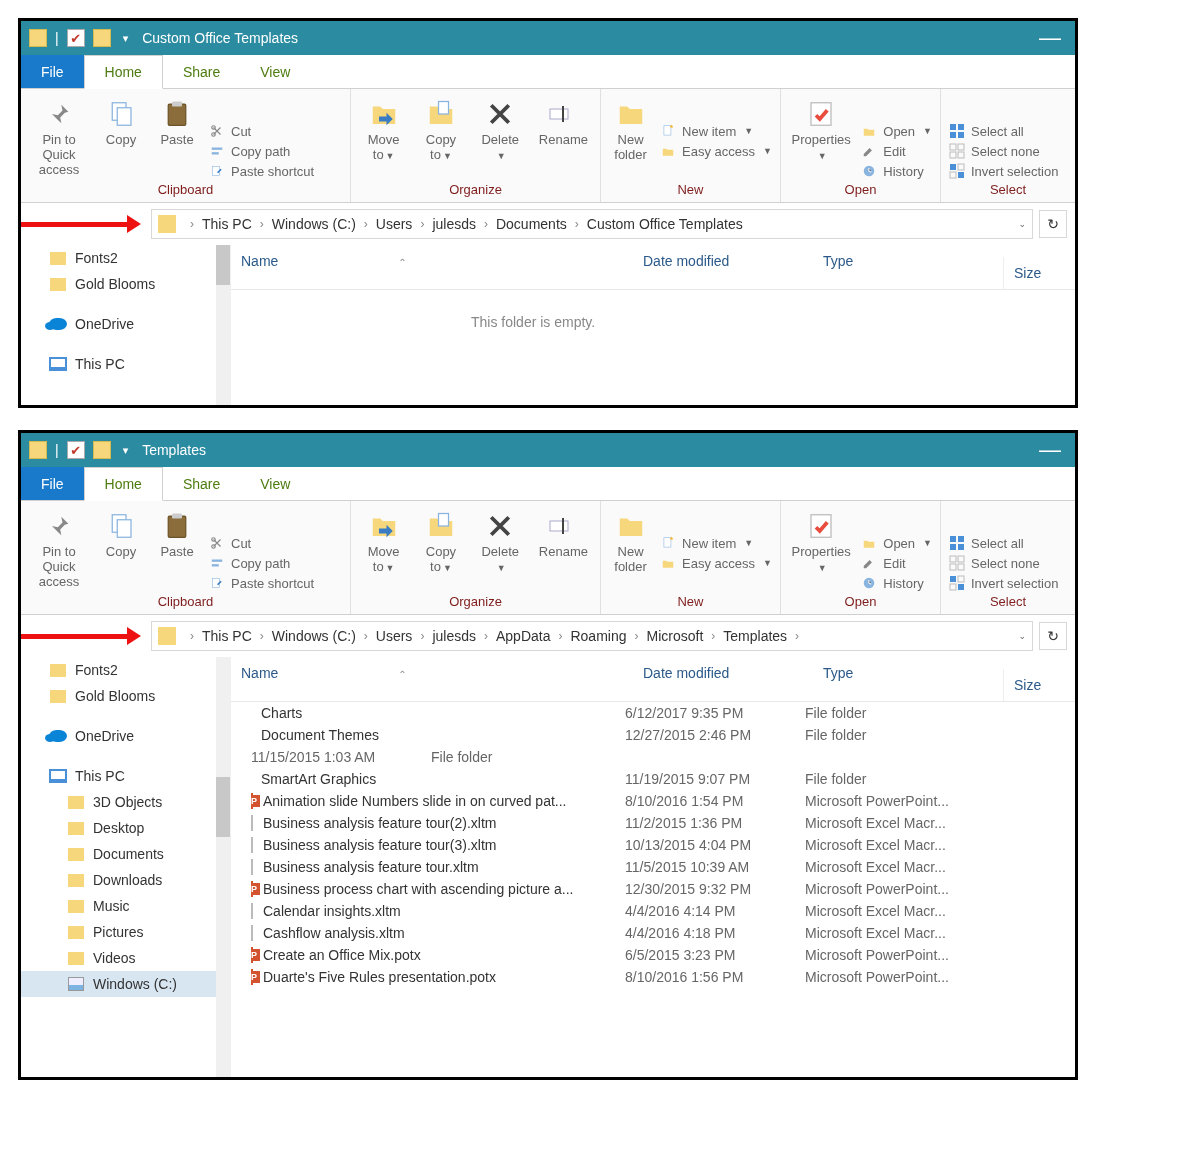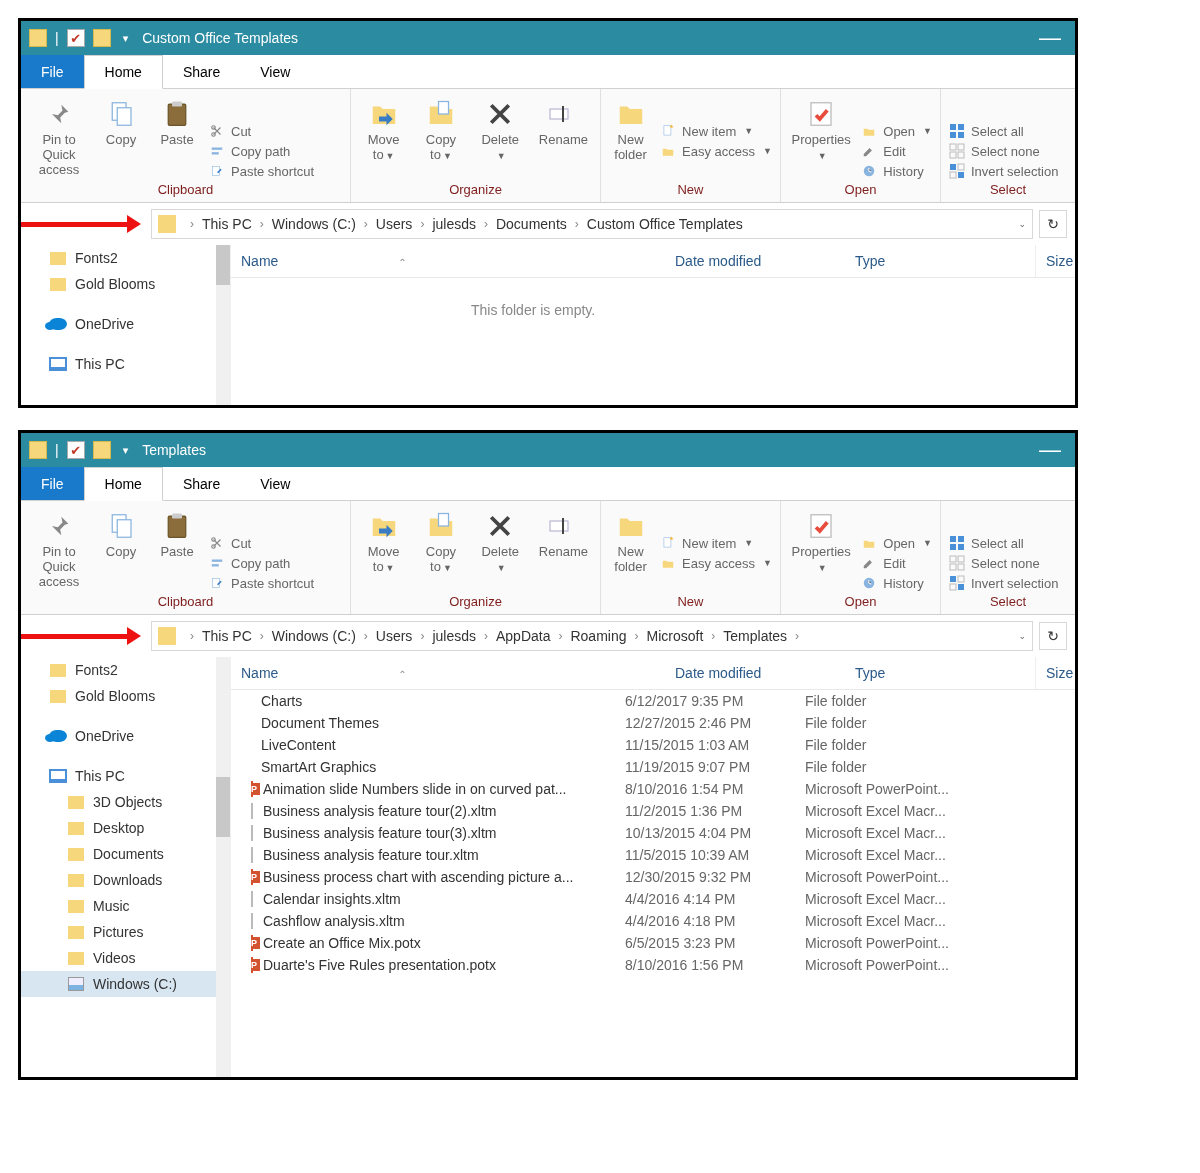--- a/index.html
+++ b/index.html
@@ -8,21 +8,21 @@
   
   .titlebar { background: #2b8ba1; height: 34px; display: flex; align-items: center; padding: 0 8px; }
   .titlebar .qat { display: flex; gap: 8px; align-items: center; }
   .qat-box { width: 18px; height: 18px; background: #f7d77b; border: 1px solid #d4b94f; }
   .qat-check { width: 18px; height: 18px; background: #fff; border: 1px solid #aaa; color: #c0392b; font-size: 13px; display:flex; align-items:center; justify-content:center; }
   .qat-drop { color: #fff; font-size: 11px; display: inline-block; margin-left: 4px; }
   .titlebar .title { color: #fff; margin-left: 14px; font-size: 14px; }
   .titlebar .min { margin-left: auto; color: #fff; font-size: 22px; padding: 0 6px; }
   
   .tabs { display: flex; border-bottom: 1px solid #d0d0d0; height: 34px; align-items: stretch; }
-  .tab { padding: 0 20px; display: flex; align-items: center; color: #000000; font-size: 14px; }
+  .tab { padding: 0 20px; display: flex; align-items: center; color: #4d7c0f; font-size: 14px; }
   .tab.file { background: #1979ca; color: #fff; }
   .tab.active { background: #fff; border: 1px solid #d0d0d0; border-bottom-color: #fff; margin-bottom: -1px; }
   
   .ribbon { display: flex; border-bottom: 1px solid #d0d0d0; background: #fafafa; }
   .group { border-right: 1px solid #e0e0e0; padding: 4px 8px 2px; display: flex; flex-direction: column; }
   .group-body { flex: 1; display: flex; gap: 8px; align-items: flex-start; padding-top: 2px; }
   .group-label { text-align: center; color: #7f1d1d; font-size: 13px; padding: 3px 0 3px; }
   .big { display: flex; flex-direction: column; align-items: center; width: 60px; padding-top: 2px; }
   .big .ic { width: 36px; height: 34px; display:flex; align-items:center; justify-content:center; }
   .big .lbl { font-size: 13px; color: #666; text-align: center; line-height: 1.15; margin-top: 2px; }
@@ -57,21 +57,21 @@
   .disk-ic { width:16px;height:14px;border:1px solid #999;background:#eef; position:relative;}
   .disk-ic::after{content:'';position:absolute;bottom:0;left:0;right:0;height:5px;background:#7cb3e0;}
   .nav-item.selected{ background:#d8e6f2; }
   
   .list { flex:1; display:flex; flex-direction:column; }
   .list-head { display:flex; border-bottom:1px solid #e8e8e8; color:#2b5a8a; font-size:14px; }
   .list-head > div { padding:8px 10px; }
   .col-name { flex:1; }
   .col-date { width:180px; }
   .col-type { width:190px; }
-  .col-size { width:40px; border-left:1px solid #eee;}
+  .col-size { width:72px; border-left:1px solid #eee;margin-top:12px;}
   .sort-caret { font-size:10px; color:#888; margin-left:120px;}
   .empty { color:#888; padding:24px 0; text-align:left; padding-left:240px; }
   .file-row { display:flex; align-items:center; padding:3px 20px; font-size:14px; color:#333; }
   .file-row .nm { flex:1; display:flex; align-items:center; gap:10px; white-space:nowrap; overflow:hidden; }
   .file-row .dt { width:180px; color:#666; }
   .file-row .tp { width:190px; color:#666; white-space:nowrap; overflow:hidden; }
   .file-row .sz { width:60px; }
   .fic-folder { width:18px;height:14px;background:#f7d77b; }
   .fic-ppt { width:16px;height:18px;border:1px solid #d35230;background:#fff;position:relative; }
   .fic-ppt::after{content:'P';position:absolute;left:-4px;top:2px;width:12px;height:12px;background:#d35230;color:#fff;font-size:9px;font-weight:bold;display:flex;align-items:center;justify-content:center;}
@@ -779,24 +779,20 @@
           <div class="file-row">
       <div class="nm">
               <span><span class="fic-folder"></span></span>
               <span>Document Themes</span>
             </div>
       <div class="dt">12/27/2015 2:46 PM</div>
       <div class="tp">File folder</div>
       <div class="sz"></div>
     </div>
           <div class="file-row">
-      <div class="nm">
-              <span><span class="fic-folder"></span></span>
-              <span>LiveContent</span>
-            </div>
       <div class="dt">11/15/2015 1:03 AM</div>
       <div class="tp">File folder</div>
       <div class="sz"></div>
     </div>
           <div class="file-row">
       <div class="nm">
               <span><span class="fic-folder"></span></span>
               <span>SmartArt Graphics</span>
             </div>
       <div class="dt">11/19/2015 9:07 PM</div>

